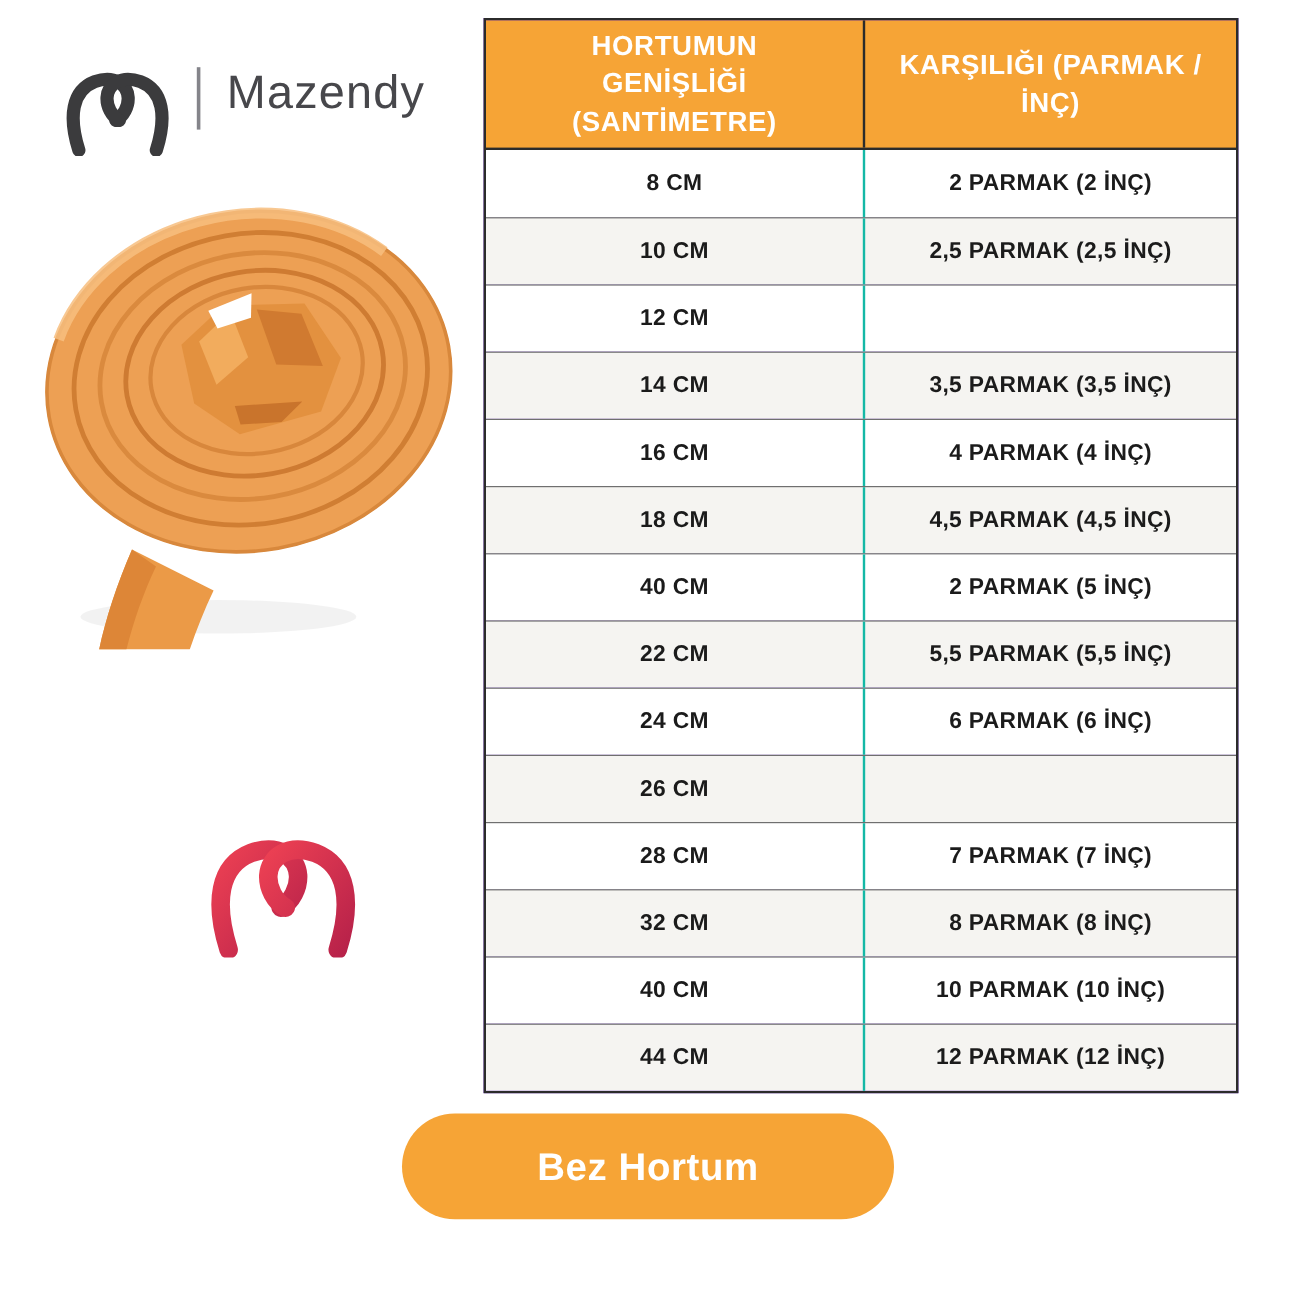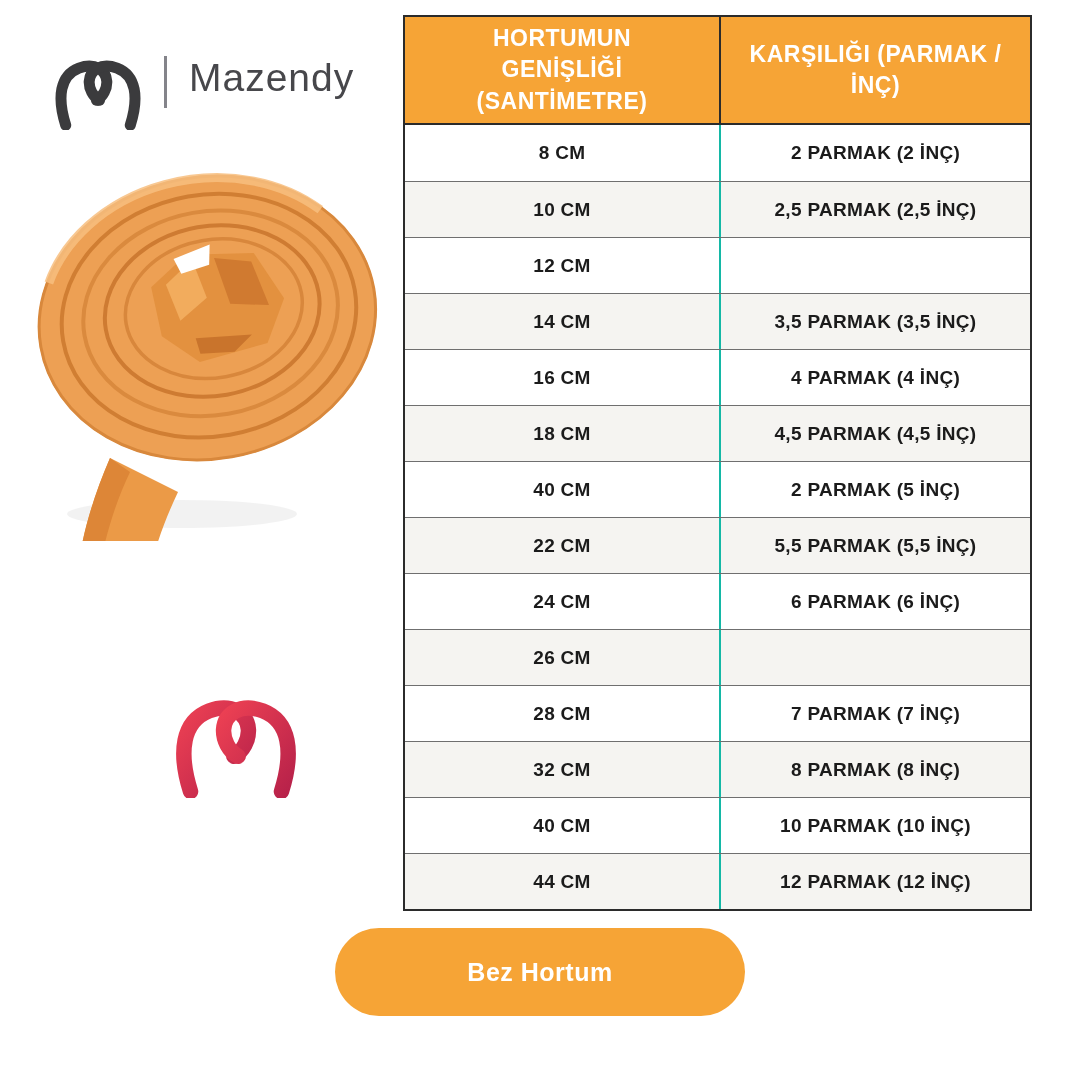--- a/index.html
+++ b/index.html
@@ -26,21 +26,21 @@
   .th:first-child{border-right:2px solid #2b2b2b;}
   .trow{display:grid;grid-template-columns:316px 1fr;height:56px;background:#ffffff;}
   .trow + .trow{border-top:1px solid #6f6f6f;}
   .trow.alt{background:#f5f4f1;}
   .cell{display:flex;align-items:center;justify-content:center;text-align:center;
         font-weight:bold;font-size:19px;color:#1b1b1b;letter-spacing:.3px;}
   .cell:first-child{border-right:2px solid #14b8a6;}
 
   
   .pill{position:absolute;left:335px;top:928px;width:410px;height:88px;border:none;border-radius:44px;
-        background:#f6a436;color:#ffffff;font-family:inherit;font-weight:bold;font-size:25px;
+        background:#f6a436;color:#ffffff;font-family:inherit;font-weight:bold;font-size:32px;
         display:flex;align-items:center;justify-content:center;letter-spacing:.5px;cursor:pointer;}
 </style>
 </head>
 <body>
 
 <div class="canvas">
 
   <div class="brand">
     <svg class="brand-mark" width="88" height="74" viewBox="0 0 120 100" aria-hidden="true">
       <g fill="none" stroke="#3B3B3D" stroke-width="15" stroke-linecap="round">

